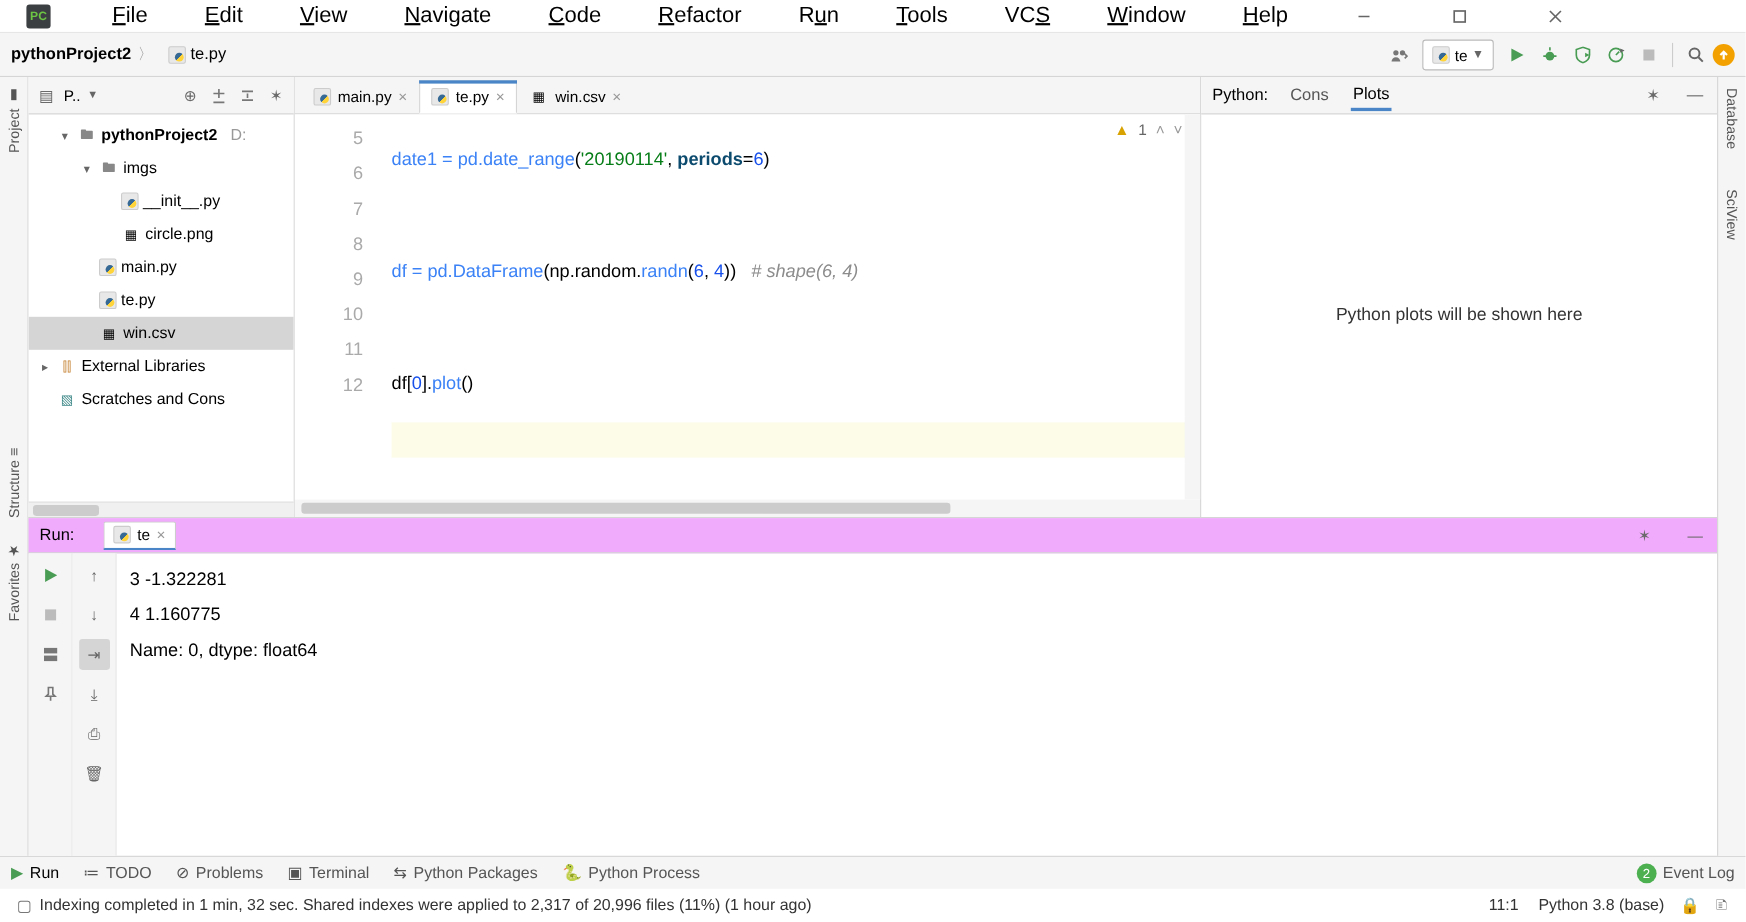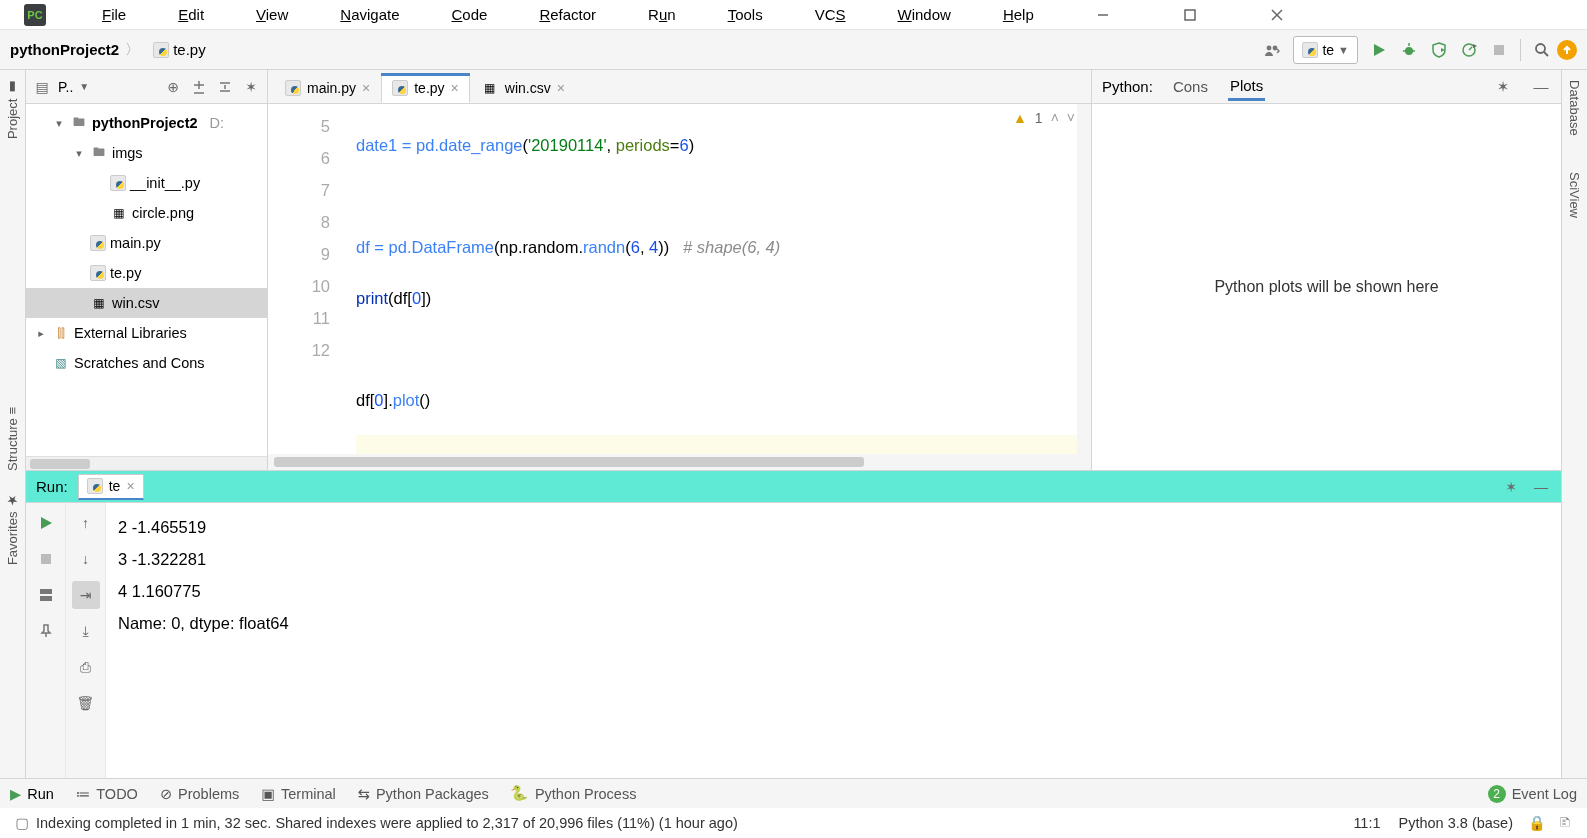--- a/index.html
+++ b/index.html
@@ -1,21 +1,21 @@
 <!DOCTYPE html>
 <html><head>
 <meta charset="utf-8">
 <style>
 * { margin:0; padding:0; box-sizing:border-box; font-family: "Segoe UI", Arial, sans-serif; }
 body { width:1587px; height:838px; background:#fff; overflow:hidden; color:#000; font-size:14px; }
 
 
 .titlebar { height:30px; background:#fff; display:flex; align-items:center; padding:0 24px; border-bottom:1px solid #e6e6e6;gap:32px;}
 .app-icon { width:22px; height:22px; background:#3c3f41; border-radius:3px; display:flex; align-items:center; justify-content:center; font-size:11px; color:#6cc644; font-weight:bold; margin-right:14px;}
-.menu-item { padding:0 10px; font-size:15px; cursor:pointer; }
+.menu-item { padding:0 10px; font-size:20px; cursor:pointer; }
 .menu-item u { text-decoration:underline; }
 .title-text { flex:1; text-align:left; color:#9b9b9b; padding-left:40px; font-size:15px; }
 .win-ctrl { width:55px; height:100%; display:flex; align-items:center; justify-content:center; color:#666; }
 .win-ctrl svg { width:14px; height:14px; }
 
 
 .toolbar2 { height:40px; display:flex; align-items:center; padding:0 10px; border-bottom:1px solid #d5d5d5; background:#f5f5f5;}
 .crumb { font-size:15px; font-weight:bold; color:#000; }
 .crumb2 { font-size:15px; color:#000; margin-left:8px; display:flex; align-items:center; gap:4px;}
 .angle { color:#999; margin:0 6px; }
@@ -58,21 +58,21 @@
 .tab-close { color:#999; font-size:14px;}
 .editor-body { flex:1; display:flex; background:#fff; position:relative; font-family: "JetBrains Mono","Consolas",monospace; font-size:16.5px; min-height:0;}
 .gutter-nums { width:80px; text-align:right; color:#aaa; padding:6px 18px 0 0; user-select:none;}
 .gutter-nums div { height:32px; line-height:32px;}
 .code { flex:1; padding:6px 0 0 8px; white-space:pre; overflow:hidden;}
 .code div { height:32px; line-height:32px;}
 .kw { color:#0033b3; }
 .str { color:#067d17; }
 .num { color:#1750eb; }
 .comment { color:#8c8c8c; font-style:italic;}
-.fn { color:#4d7c0f;}
+.fn { color:#0c4a6e;font-weight:bold;}
 .ident { color:#3b82f6;}
 .hl-line { background:#fcfce8;}
 .warn-badge { position:absolute; top:6px; right:16px; display:flex; align-items:center; gap:8px; color:#666; font-size:14px;}
 .warn-triangle { color:#d8a200;}
 .editor-scroll { position:absolute; right:0; top:0; bottom:0; width:14px; background:#f5f5f5;}
 .editor-hscroll { height:16px; background:#f5f5f5; display:flex; align-items:center;}
 .editor-hscroll .thumb { height:10px; background:#ccc; border-radius:3px; width:590px; margin-left:6px;}
 
 
 .sciview { width:470px; border-left:1px solid #d5d5d5; display:flex; flex-direction:column;}
@@ -80,21 +80,21 @@
 .sv-tab { padding:4px 2px; cursor:pointer;}
 .sv-tab.active { border-bottom:3px solid #4a86c7; color:#000;}
 .sv-tab.inactive { color:#555;}
 .sv-spacer{flex:1;}
 .sv-body { flex:1; display:flex; align-items:center; justify-content:center; color:#333; font-size:16px;}
 
 .rightgutter { width:26px; background:#f5f5f5; border-left:1px solid #d5d5d5; display:flex; flex-direction:column; align-items:center; padding-top:2px;}
 
 
 .runwin { height:308px; border-top:1px solid #d5d5d5; display:flex; flex-direction:column;}
-.runwin-head { height:32px; background:#5eead4; display:flex; align-items:center; padding:0 10px; gap:10px; border-bottom:1px solid #d5d5d5;}
+.runwin-head { height:32px; background:#f0abfc; display:flex; align-items:center; padding:0 10px; gap:26px; border-bottom:1px solid #d5d5d5;}
 .runwin-head .label { font-size:15px;}
 .run-tab { background:#fff; border:1px solid #ccc; border-bottom:2px solid #4a86c7; height:26px; display:flex; align-items:center; padding:0 8px; gap:6px; border-radius:2px 2px 0 0;}
 .runwin-body { flex:1; display:flex;}
 .run-toolbar { width:40px; background:#f5f5f5; display:flex; flex-direction:column; align-items:center; padding-top:6px; gap:8px; border-right:1px solid #e8e8e8;}
 .run-toolbar2 { width:40px; background:#f5f5f5; display:flex; flex-direction:column; align-items:center; padding-top:6px; gap:8px; border-right:1px solid #e8e8e8;}
 .rt-btn { width:28px; height:28px; display:flex; align-items:center; justify-content:center; color:#666; cursor:pointer; border-radius:3px;}
 .rt-btn.sel { background:#d5d5d5;}
 .console { flex:1; font-family:"JetBrains Mono","Consolas",monospace; font-size:16.5px; padding:8px 12px; line-height:32px; overflow:hidden;}
 .console .exit { color:#0033b3;}
 
@@ -314,21 +314,20 @@
               <div>8</div>
               <div>9</div>
               <div>10</div>
               <div>11</div>
               <div>12</div>
           </div>
           <div class="code">
 <div><span class="ident">date1 = pd.</span><span class="ident">date_range</span><span>(</span><span class="str">'20190114'</span><span>, </span><span class="fn">periods</span><span>=</span><span class="num">6</span><span>)</span></div>
 <div></div>
 <div><span class="ident">df = pd.</span><span class="ident">DataFrame</span><span>(np.random.</span><span class="ident">randn</span><span>(</span><span class="num">6</span><span>, </span><span class="num">4</span><span>))   </span><span class="comment"># shape(6, 4)</span></div>
-<div><span class="kw">print</span><span>(df[</span><span class="num">0</span><span>])</span></div>
 <div></div>
 <div><span>df[</span><span class="num">0</span><span>].</span><span class="ident">plot</span><span>()</span></div>
 <div class="hl-line"></div>
 
           </div>
           <div class="warn-badge">
             <span class="warn-triangle">▲</span>
             <span>1</span>
             <span style="color:#999;">˄</span>
             <span style="color:#999;">˅</span>
@@ -391,21 +390,20 @@
         </div>
         <div class="run-toolbar2">
           <div class="rt-btn">↑</div>
           <div class="rt-btn">↓</div>
           <div class="rt-btn sel">⇥</div>
           <div class="rt-btn">⤓</div>
           <div class="rt-btn">⎙</div>
           <div class="rt-btn">🗑</div>
         </div>
         <div class="console">
-<div>2    -1.465519</div>
 <div>3    -1.322281</div>
 <div>4     1.160775</div>
 <div>Name: 0, dtype: float64</div>
 <div></div>
         </div>
       </div>
     </div>
   </div>
 
   <div class="rightgutter">

